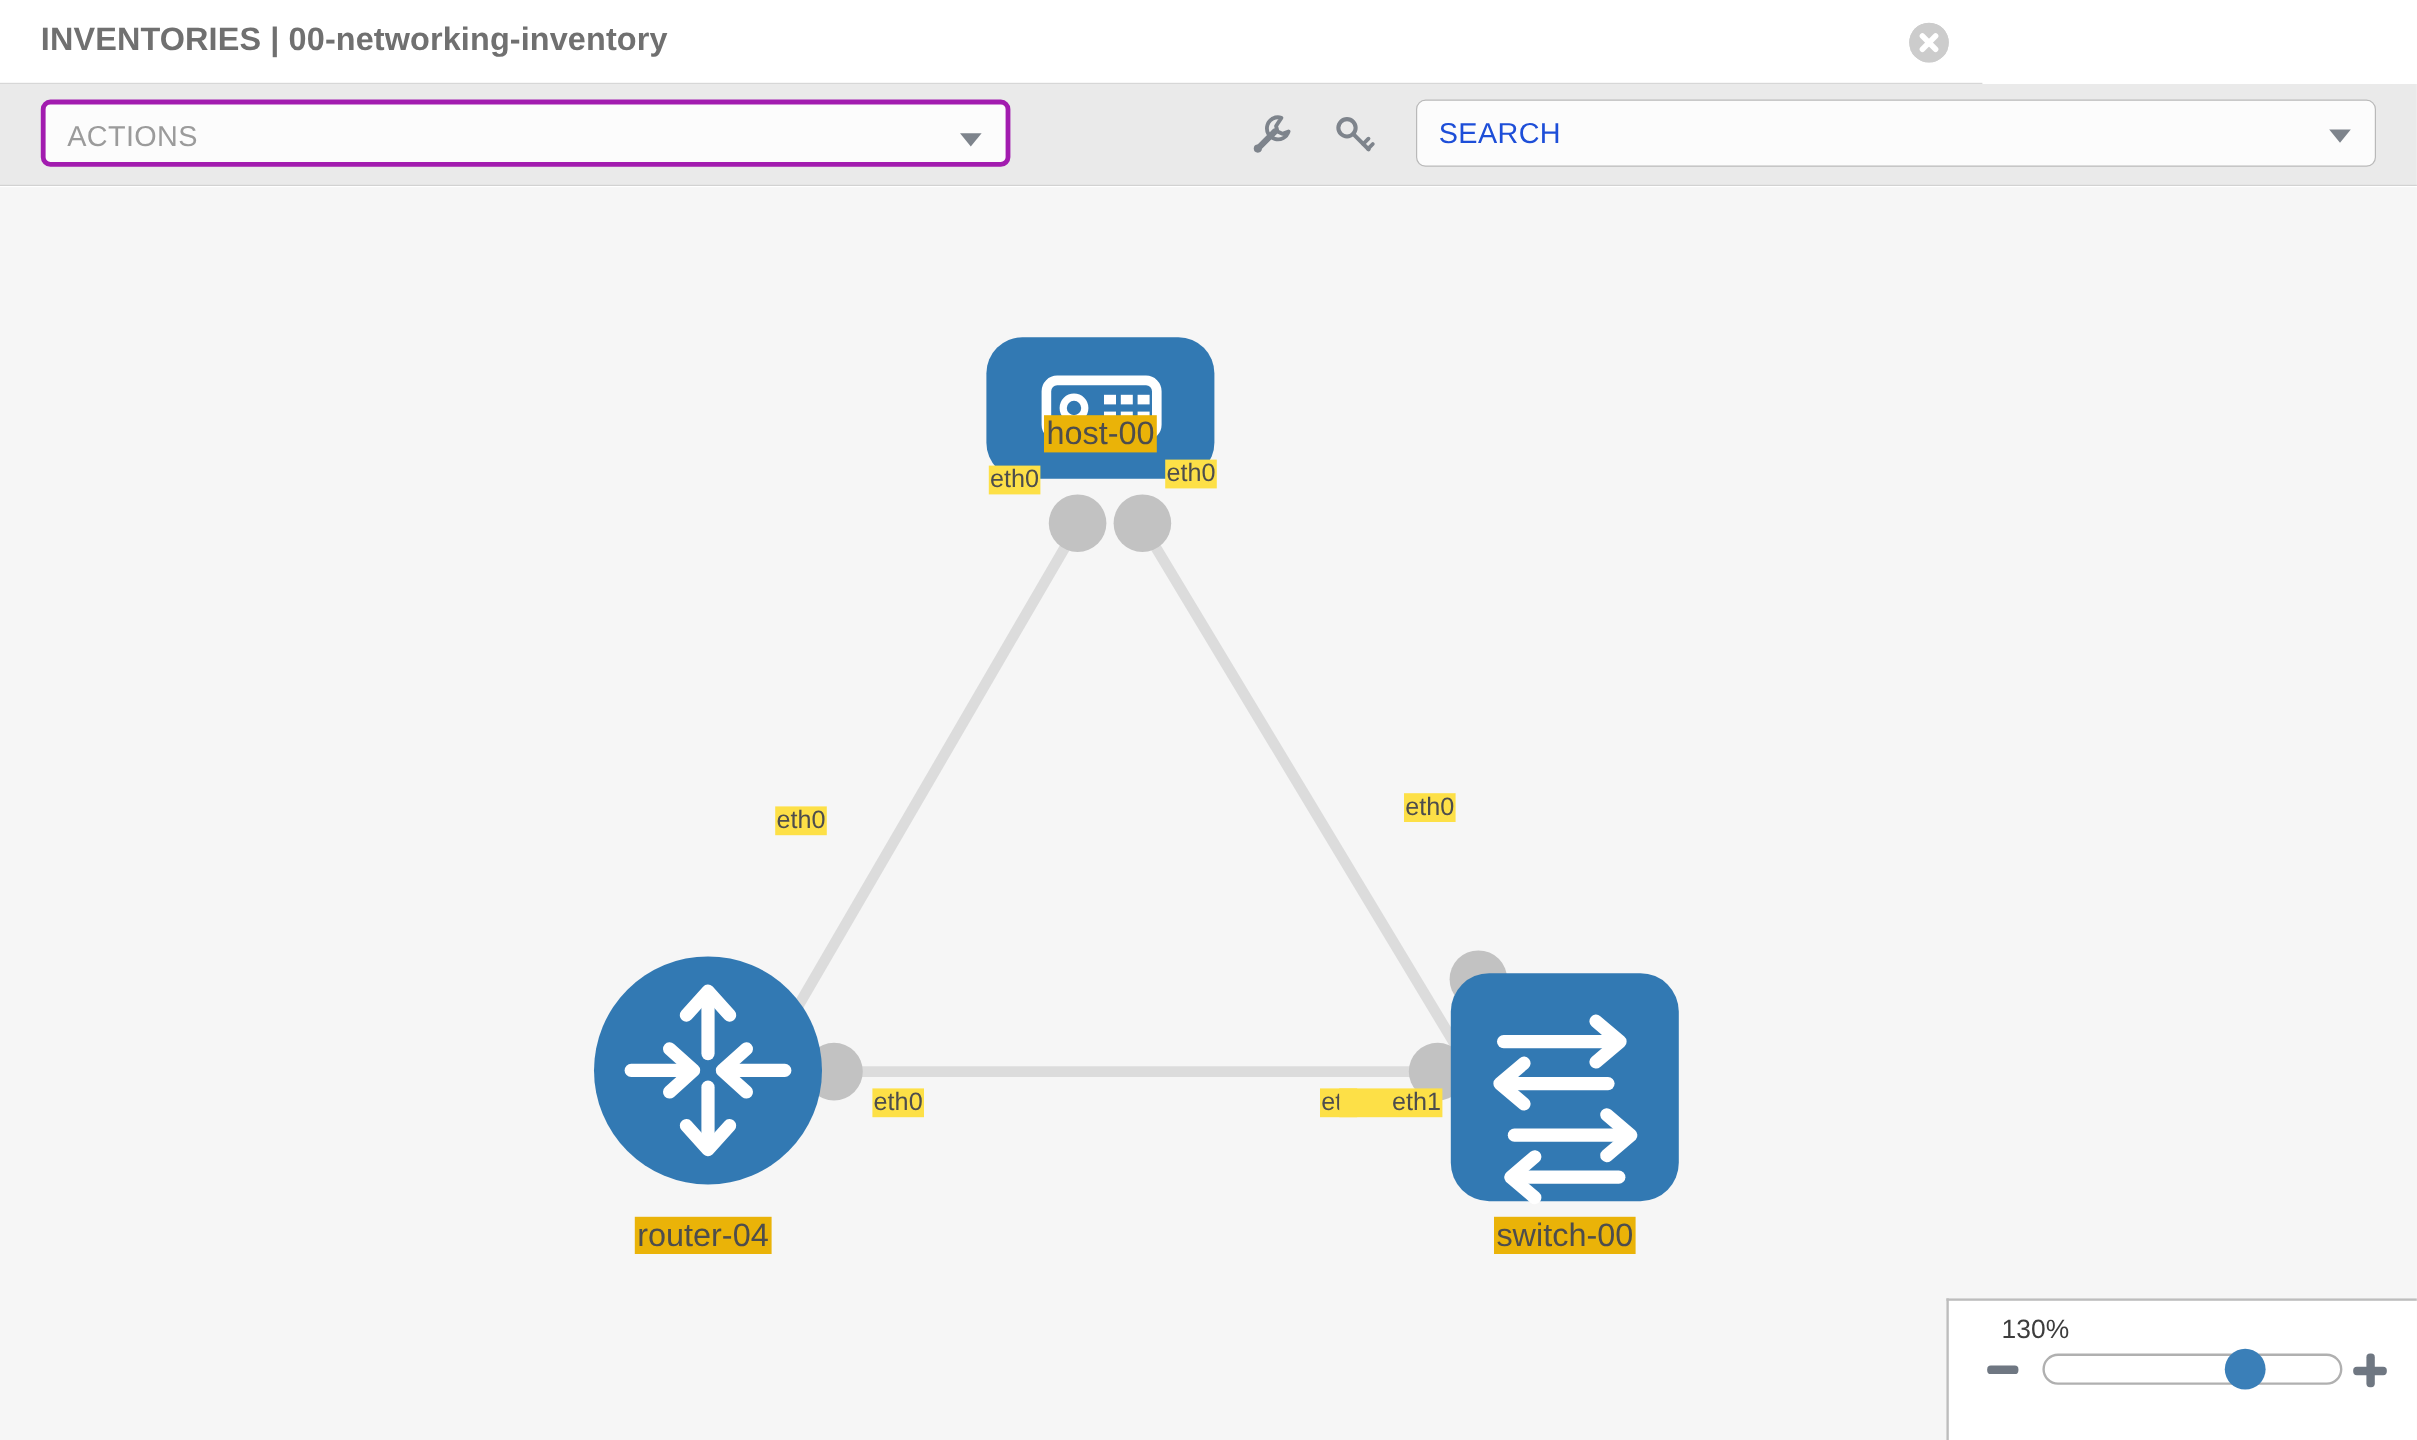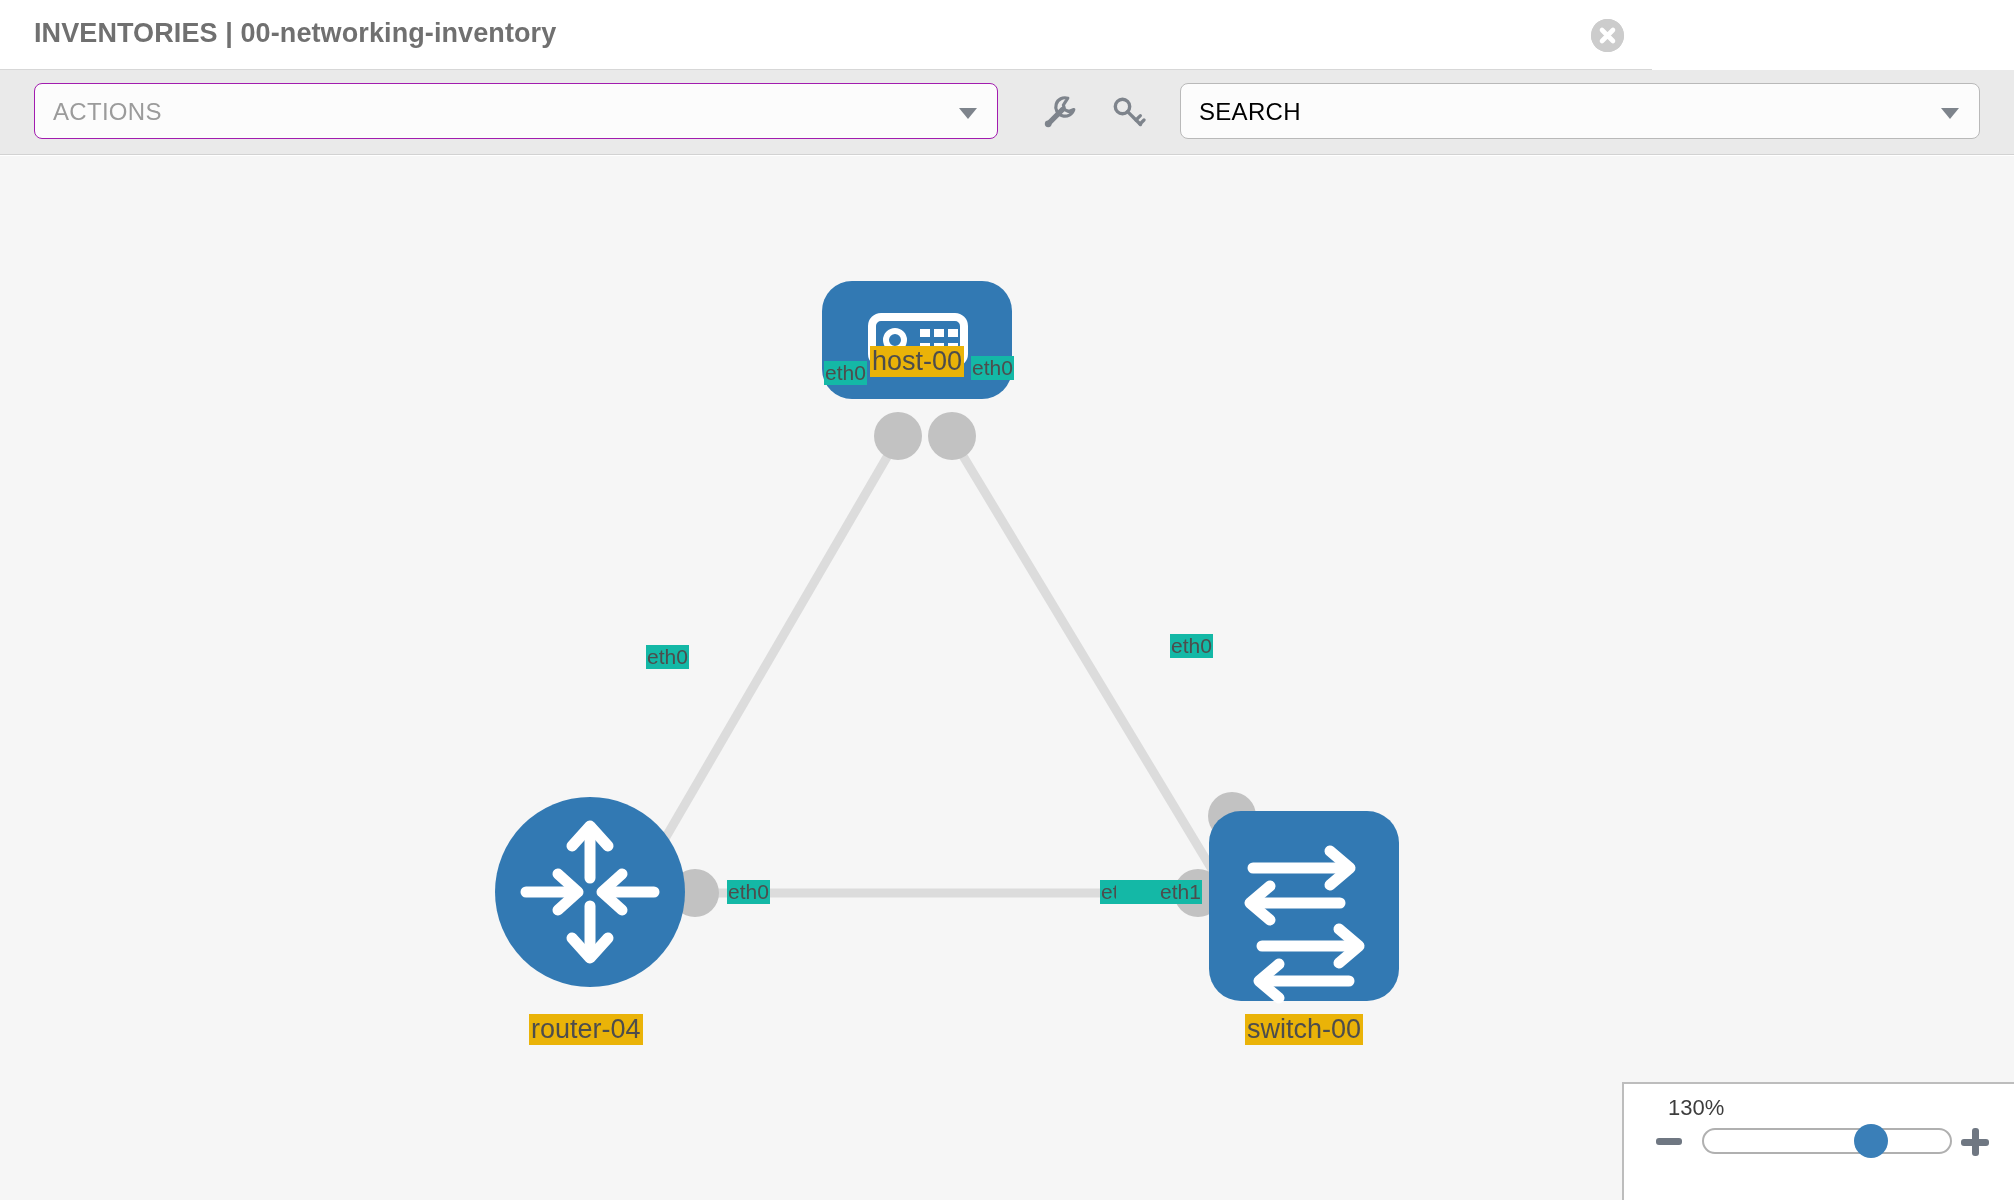--- a/index.html
+++ b/index.html
@@ -54,24 +54,24 @@
     width: 2014px;
     height: 85px;
     background: #eaeaea;
     border-bottom: 1px solid #d2d2d2;
     box-sizing: border-box;
   }
   .actions-select {
     position: absolute;
     left: 34px;
     top: 13px;
-    width: 964px;
+    width: 808px;
     height: 56px;
     background: #fcfcfc;
-    border: 1px solid #a21caf;
+    border: 4px solid #a21caf;
     border-radius: 8px;
     box-sizing: border-box;
     cursor: pointer;
   }
   .actions-label {
     position: absolute;
     left: 18px;
     top: 14px;
     font-size: 24px;
     color: #9b9b9b;
@@ -106,21 +106,21 @@
     border: 1px solid #b9b9b9;
     border-radius: 8px;
     box-sizing: border-box;
     cursor: text;
   }
   .search-label {
     position: absolute;
     left: 18px;
     top: 14px;
     font-size: 24px;
-    color: #000000;
+    color: #1d4ed8;
     letter-spacing: 0.3px;
   }
 
   
   .canvas {
     position: absolute;
     top: 156px; left: 0;
     width: 2014px;
     height: 1044px;
     background: #f6f6f6;
@@ -139,24 +139,25 @@
     color: #4d4d4d;
     background: #eab308;
     white-space: nowrap;
     padding: 0 2px;
     line-height: 1.15;
   }
   .iface-label {
     position: absolute;
     font-size: 21px;
     color: #4d4d4d;
-    background: #14b8a6;
+    background: #fde047;
     white-space: nowrap;
     padding: 0 1px;
     line-height: 1.15;
+    margin-top: 27px;
   }
 
   
   .zoom-panel {
     position: absolute;
     left: 1622px;
     top: 1082px;
     width: 392px;
     height: 118px;
     background: #ffffff;

